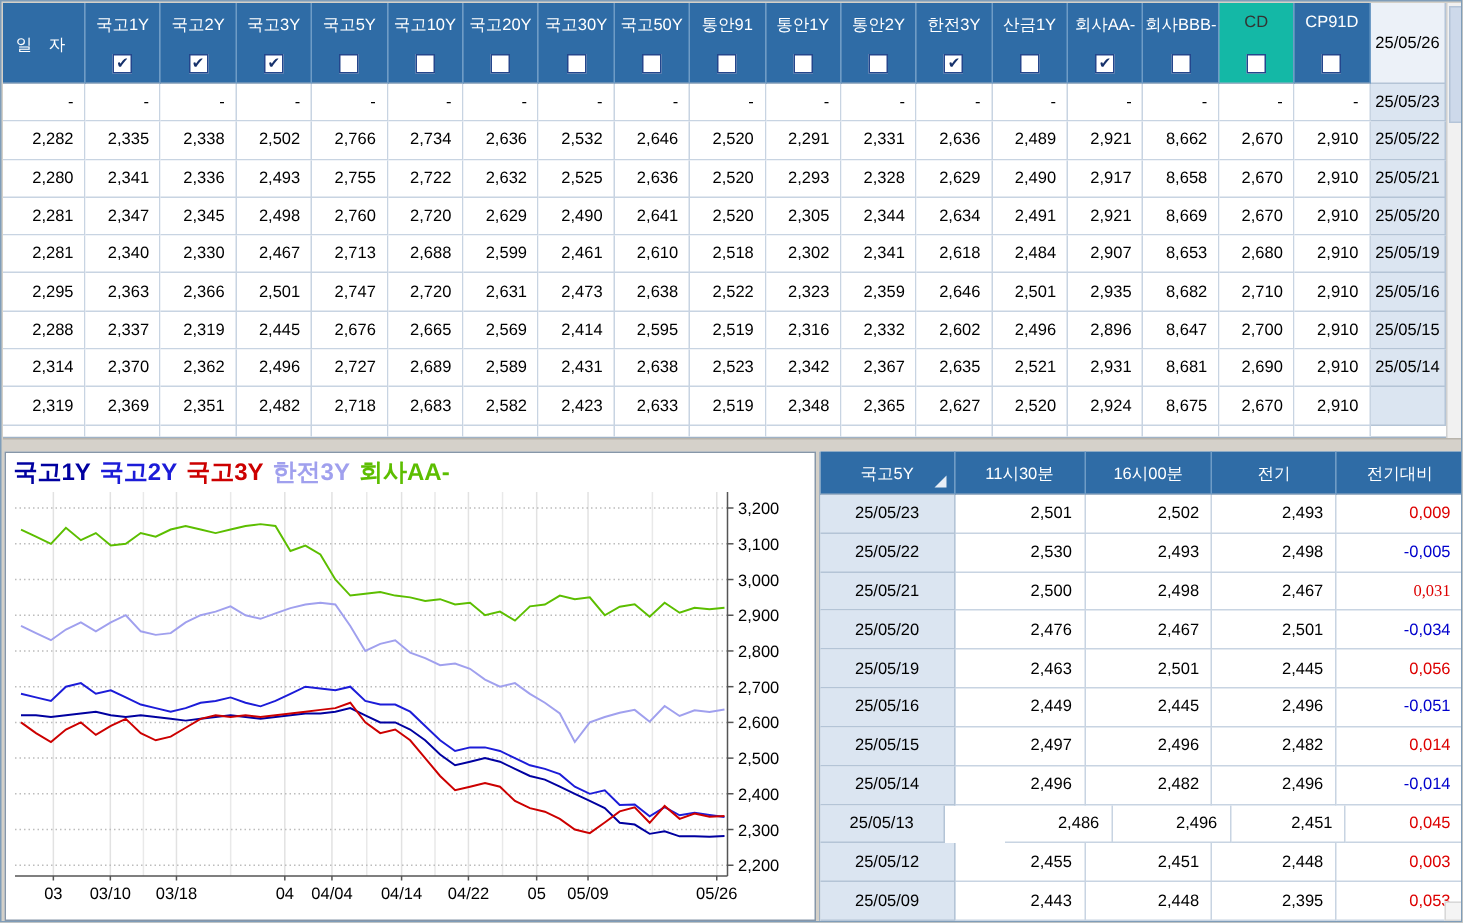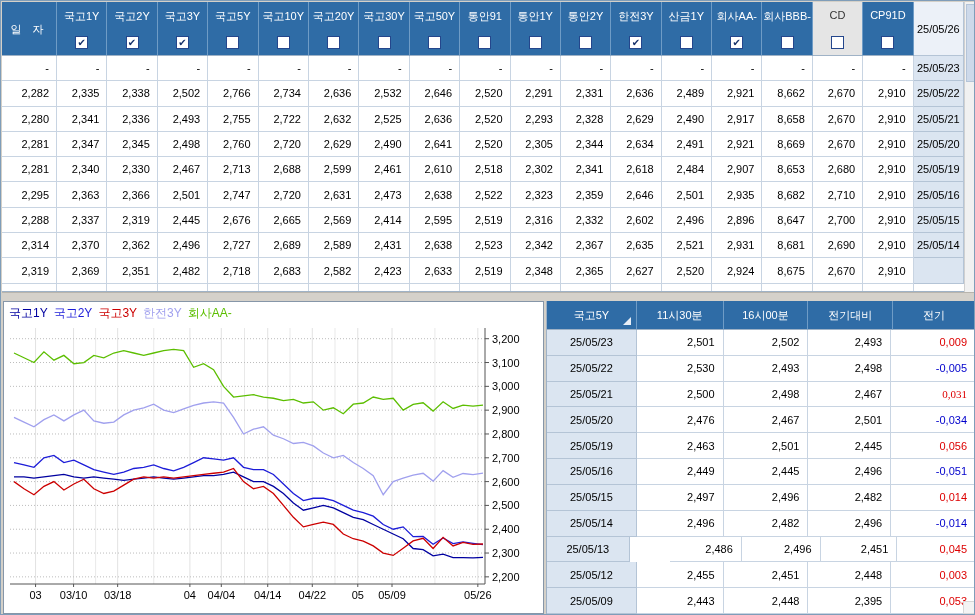--- a/index.html
+++ b/index.html
@@ -7,35 +7,35 @@
   body { font-family:"Liberation Sans","DejaVu Sans",sans-serif; font-size:11px; color:#000; }
   .screen { position:relative; width:975px; height:615px; background:#d4d0c8; border:1px solid #7f9db9; overflow:hidden; }
 
   
   .rates-grid { position:absolute; left:1px; top:1px; width:962px; height:290px;
     display:grid; grid-template-columns:55px repeat(18,1fr); grid-template-rows:54px; grid-auto-rows:25.3px;
     background:#fff; overflow:hidden; border-bottom:1px solid #9fb2c6; }
   .hcell { background:#2f6ca6; color:#fff; border-right:1px solid #6f9cc6; border-bottom:1px solid #9fb2c6;
     display:flex; flex-direction:column; align-items:center; justify-content:space-between; padding:7px 0 6px; }
   .hcell.date { justify-content:center; letter-spacing:4px; }
-  .hcell.cd { background:#e5e5e5; color:#333; }
+  .hcell.cd { background:#14b8a6; color:#333; }
   .cb { width:13px; height:13px; background:#fff; border:1px solid #24468c; font-size:10px; line-height:11px;
     text-align:center; color:#16316b; font-weight:bold; }
   .bcell { border-right:1px solid #c8d4e2; border-bottom:1px solid #c8d4e2; display:flex; align-items:center; }
   .bcell.date { background:#dbe5f1; justify-content:center; border-right:1px solid #b4c4d6; border-bottom:1px solid #b4c4d6; }
   .bcell.date.sel { background:#ecf1f8; }
   .bcell.num { justify-content:flex-end; padding-right:7px; background:#fff; }
 
   .vscroll { position:absolute; left:963px; top:1px; width:11px; height:290px; background:#f1f1f1; border-left:1px solid #d0d0d0; }
   .vscroll .thumb { position:absolute; left:1px; top:2px; width:9px; height:78px; background:#cdd9ea; border:1px solid #b4c4d8; }
   .hscroll { position:absolute; left:1px; top:291px; width:973px; height:9px; background:#d5d1ca; border-top:1px solid #b8b4ac; }
 
   
   .chart-panel { position:absolute; left:2px; top:300px; width:541px; height:313px; background:#fff; border:1px solid #8696a8; }
-  .legend { position:absolute; left:5px; top:3px; font-weight:normal; font-size:12px; white-space:pre; }
+  .legend { position:absolute; left:5px; top:3px; font-weight:bold; font-size:16px; white-space:pre; }
   .legend span { margin-right:6px; }
   .chart-svg { position:absolute; left:0; top:20px; }
 
   
   .quote-table { position:absolute; left:545px; top:300px; width:430px; height:313px; background:#fff;
     display:flex; flex-direction:column; border-left:1px solid #9fb2c6; }
   .qrow { display:flex; flex:1; }
   .qrow.head { flex:0 0 29px; }
   .qcell { border-right:1px solid #c8d4e2; border-bottom:1px solid #c8d4e2; display:flex; align-items:center; justify-content:flex-end; padding-right:8px; }
   .qcell.head { background:#2f6ca6; color:#fff; justify-content:center; padding-right:0; border-right:1px solid #6f9cc6; border-bottom:1px solid #9fb2c6; position:relative; }
@@ -396,22 +396,22 @@
         <polyline points="10,95.30232558139534 19.97872340425532,100.06511627906976 29.95744680851064,104.82790697674417 39.93617021276596,97.6837209302326 49.91489361702128,92.92093023255818 59.8936170212766,98.87441860465118 69.87234042553192,92.92093023255818 79.85106382978724,88.15813953488376 89.82978723404256,98.87441860465118 99.80851063829788,101.25581395348833 109.7872340425532,100.06511627906976 119.76595744680851,92.92093023255818 129.74468085106383,88.15813953488376 139.72340425531917,85.77674418604649 149.70212765957447,82.20465116279075 159.6808510638298,88.15813953488376 169.6595744680851,90.53953488372092 179.63829787234044,86.96744186046517 189.61702127659575,83.39534883720933 199.59574468085106,81.01395348837207 209.5744680851064,79.8232558139535 219.5531914893617,81.01395348837207 229.53191489361703,95.30232558139534 239.51063829787233,111.97209302325587 249.48936170212764,107.20930232558145 259.468085106383,104.82790697674417 269.44680851063833,113.16279069767444 279.42553191489367,116.73488372093028 289.40425531914894,121.4976744186047 299.3829787234043,120.30697674418602 309.3617021276596,123.87906976744186 319.3404255319149,131.02325581395343 329.3191489361702,135.78604651162786 339.29787234042556,133.4046511627907 349.2765957446809,140.5488372093023 359.25531914893617,146.5023255813954 369.2340425531915,153.646511627907 379.21276595744683,172.69767441860466 389.1914893617021,159.59999999999997 399.17021276595744,156.02790697674413 409.1489361702128,153.1702325581396 419.1276595744681,151.26511627906982 429.1063829787234,159.1237209302326 439.0851063829787,148.64558139534887 449.06382978723406,155.31348837209305 459.0425531914894,151.5032558139535 469.02127659574467,152.6939534883721 479,151.02697674418602" fill="none" stroke="#a0a0ee" stroke-width="1.3"></polyline>
         <polyline points="10,31.00465116279069 19.97872340425532,35.76744186046511 29.95744680851064,40.53023255813953 39.93617021276596,29.81395348837211 49.91489361702128,38.14883720930238 59.8936170212766,33.38604651162795 69.87234042553192,41.72093023255811 79.85106382978724,40.53023255813953 89.82978723404256,33.38604651162795 99.80851063829788,35.76744186046511 109.7872340425532,31.00465116279069 119.76595744680851,28.62325581395353 129.74468085106383,31.00465116279069 139.72340425531917,33.38604651162795 149.70212765957447,31.00465116279069 159.6808510638298,28.62325581395353 169.6595744680851,27.43255813953495 179.63829787234044,28.62325581395353 189.61702127659575,45.29302325581396 199.59574468085106,41.72093023255811 209.5744680851064,47.67441860465122 219.5531914893617,64.34418604651165 229.53191489361703,75.06046511627906 239.51063829787233,73.86976744186049 249.48936170212764,72.6790697674419 259.468085106383,75.06046511627906 269.44680851063833,76.25116279069765 279.42553191489367,78.63255813953491 289.40425531914894,77.44186046511633 299.3829787234043,81.01395348837207 309.3617021276596,79.8232558139535 319.3404255319149,88.15813953488376 329.3191489361702,85.77674418604649 339.29787234042556,91.73023255813959 349.2765957446809,82.20465116279075 359.25531914893617,81.01395348837207 369.2340425531915,75.06046511627906 379.21276595744683,77.44186046511633 389.1914893617021,76.25116279069765 399.17021276595744,88.15813953488376 409.1489361702128,82.44279069767445 419.1276595744681,80.77581395348837 429.1063829787234,89.11069767441863 439.0851063829787,79.8232558139535 449.06382978723406,86.49116279069769 459.0425531914894,83.15720930232564 469.02127659574467,84.10976744186053 479,83.15720930232564" fill="none" stroke="#5cbe00" stroke-width="1.3"></polyline>
       </svg>
   </div>
 
   <div class="quote-table">
       <div class="qrow head">
         <div class="qcell head" style="width: 90px;">국고5Y<span class="sort-tri"></span></div>
         <div class="qcell head" style="width: 87px; text-align: center;">11시30분</div>
         <div class="qcell head" style="width: 85px;">16시00분</div>
+        <div class="qcell head" style="width: 83px;">전기</div>
         <div class="qcell head" style="width: 85px;">전기대비</div>
-        <div class="qcell head" style="width: 83px;">전기</div>
       </div>
       <div class="qrow">
         <div class="qcell date" style="width: 90px;">25/05/23</div>
         <div class="qcell " style="width: 87px;">2,501</div>
         <div class="qcell " style="width: 85px;">2,502</div>
         <div class="qcell " style="width: 83px;">2,493</div>
         <div class="qcell up" style="width: 85px;">0,009</div>
       </div>
       <div class="qrow">
         <div class="qcell date" style="width: 90px;">25/05/22</div>

